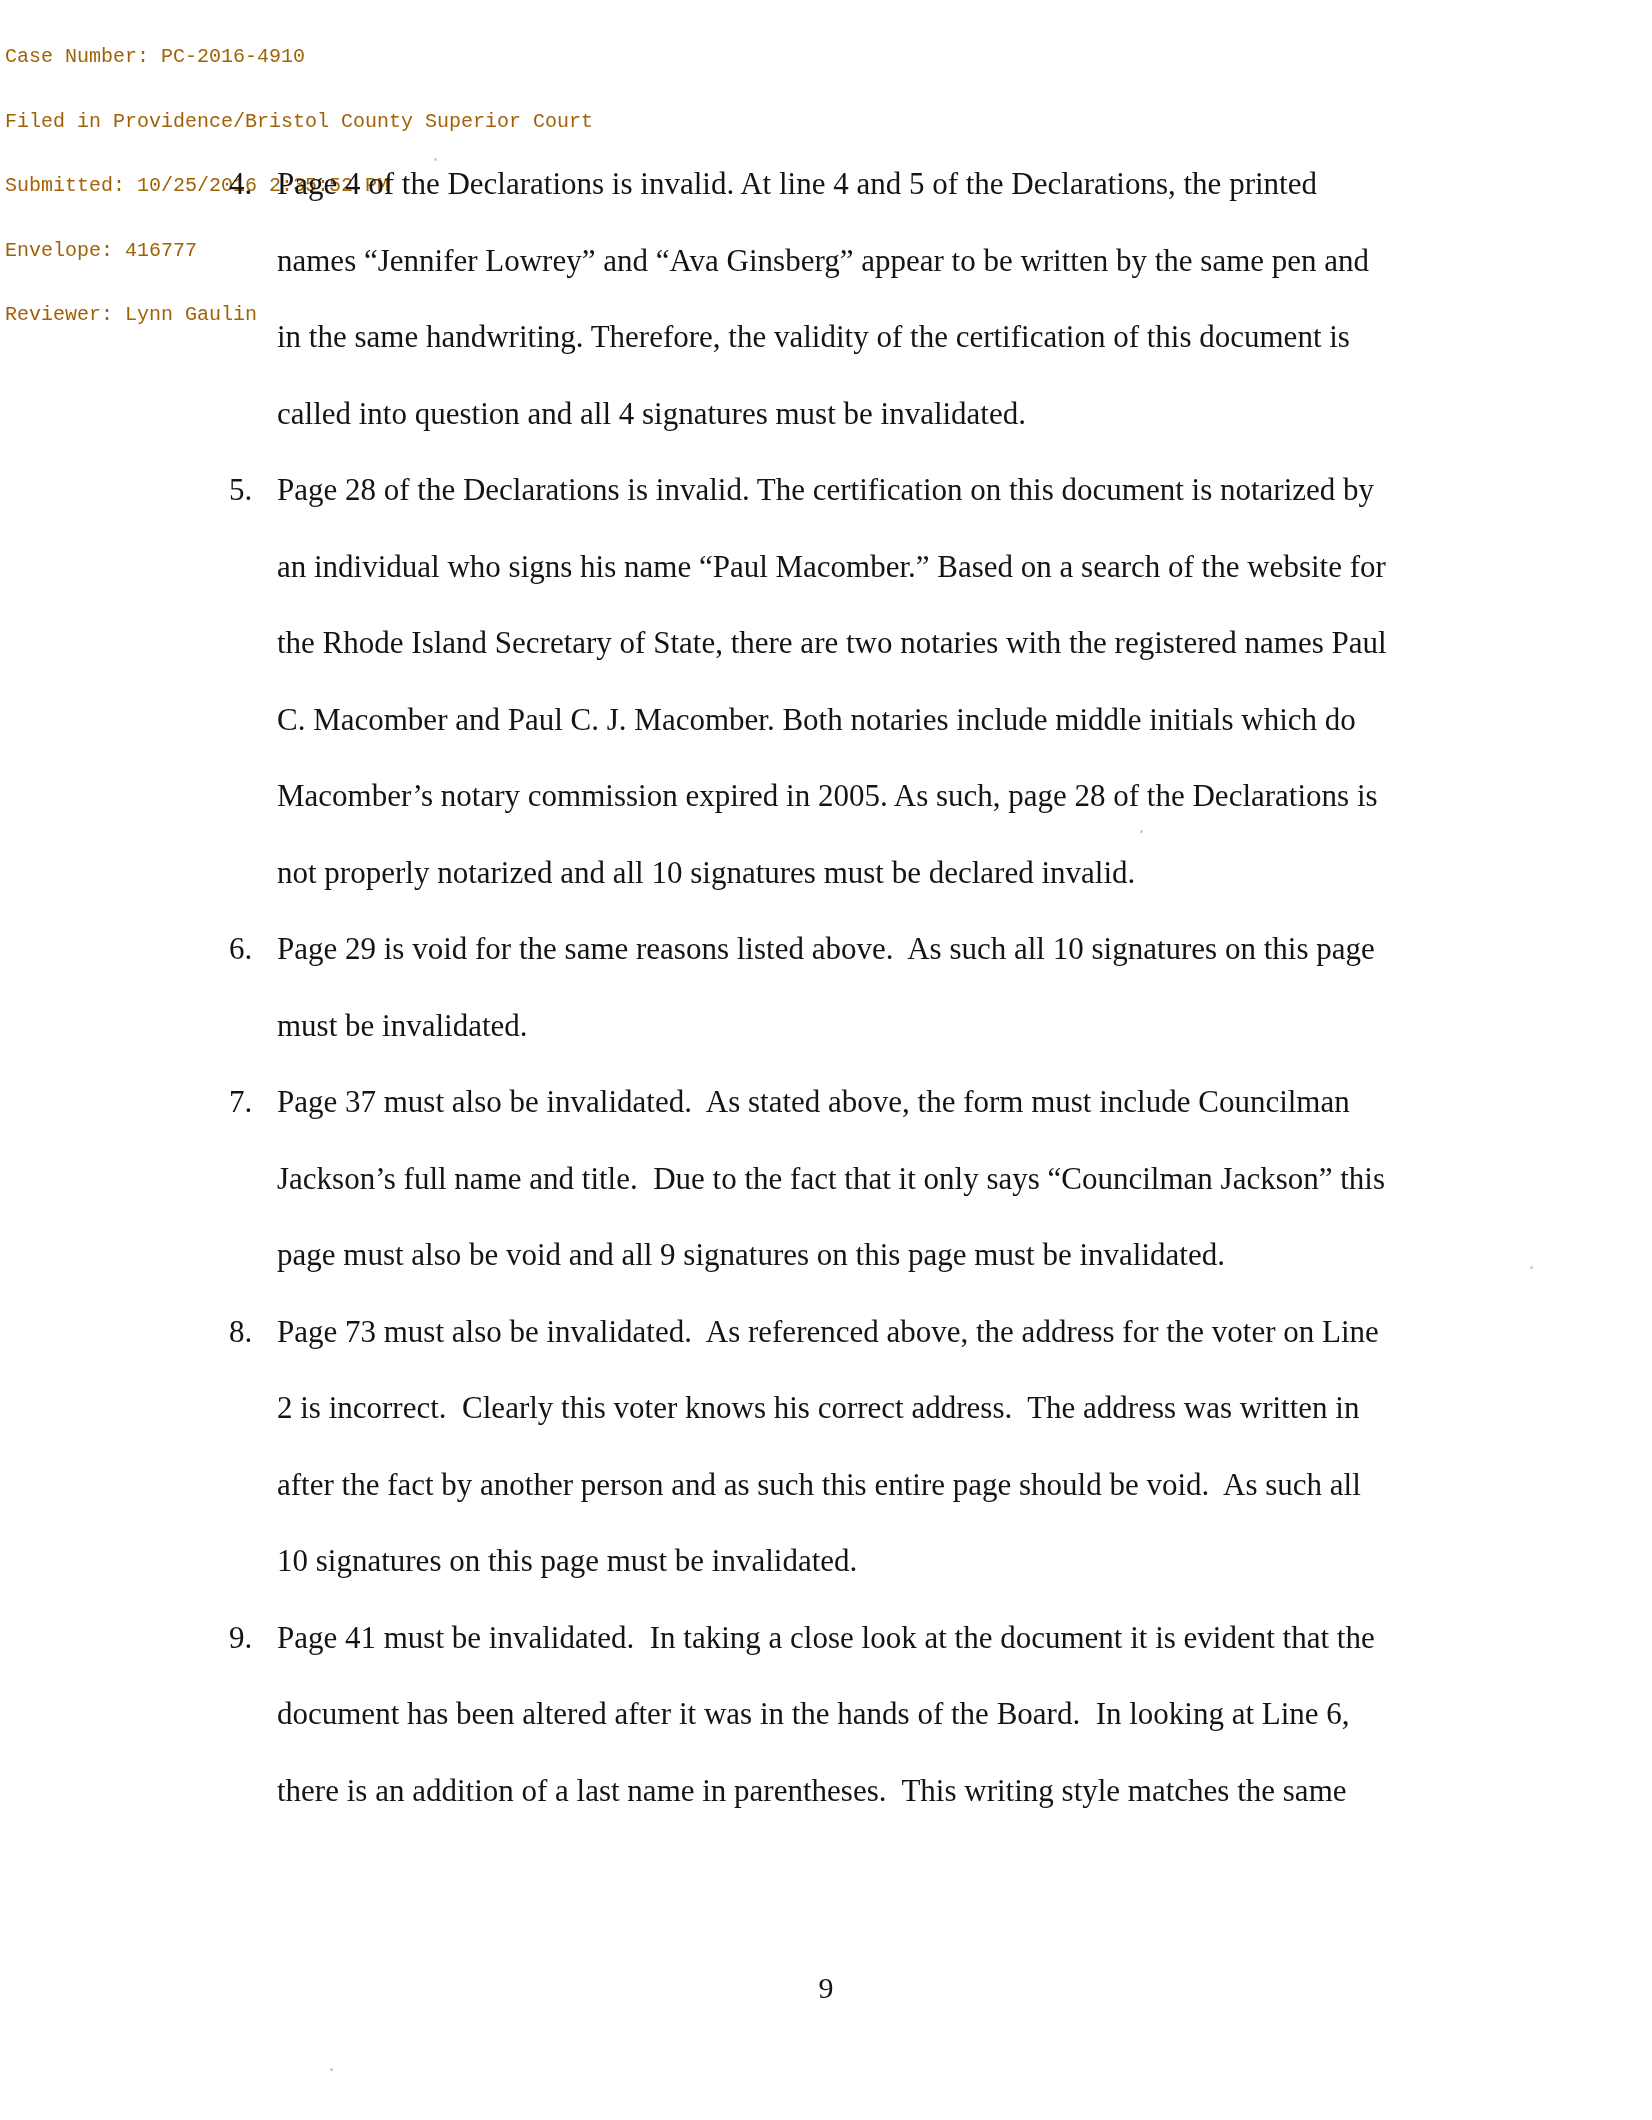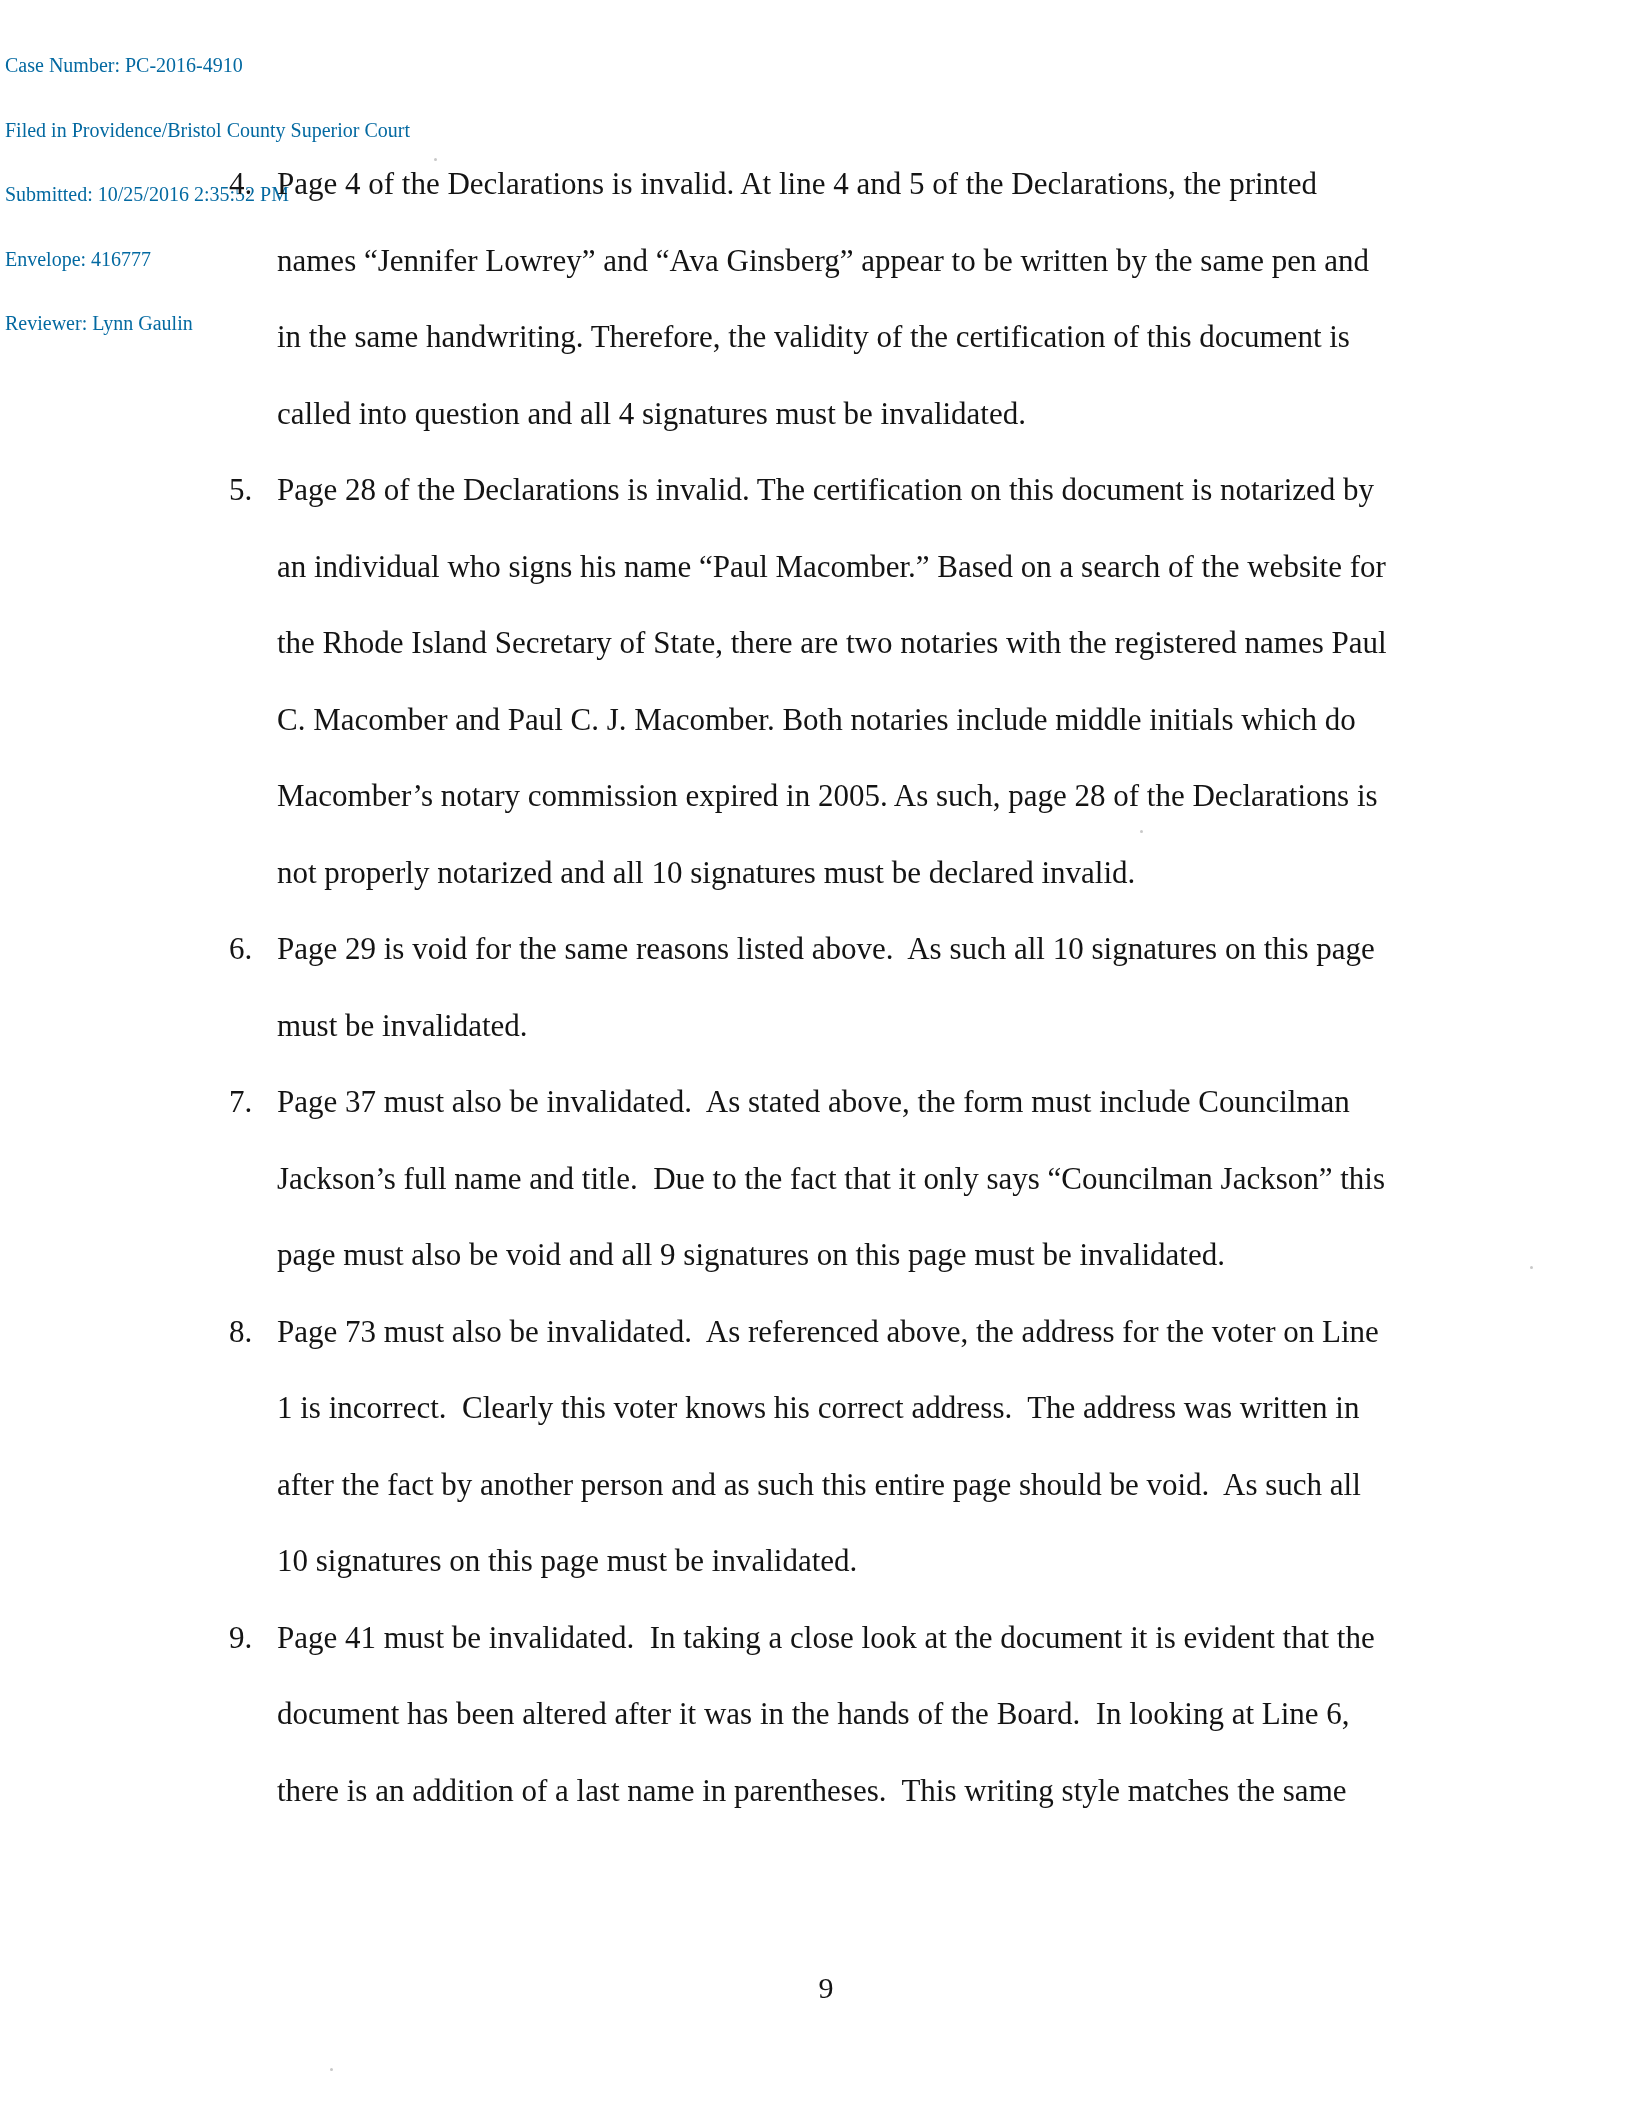--- a/index.html
+++ b/index.html
@@ -11,25 +11,25 @@
     position: relative;
     width: 1652px;
     height: 2120px;
     background: #ffffff;
     overflow: hidden;
     color: #141414;
   }
   .stamp {
     position: absolute;
     left: 5px;
-    top: 12px;
-    font-family: Liberation Serif, serif;
+    top: 3px;
+    font-family: Liberation Mono, monospace;
     font-size: 20px;
     line-height: 21.5px;
-    color: #0369a1;
+    color: #a16207;
     white-space: pre;
   }
   .doc-body {
     position: absolute;
     left: 277px;
     top: 146px;
     font-family: "Liberation Serif", serif;
     font-size: 31px;
     line-height: 76.5px;
     color: #141414;
@@ -108,21 +108,21 @@
     <div class="para">
       <span class="num">7.</span>
       <div class="line">Page 37 must also be invalidated.  As stated above, the form must include Councilman</div>
       <div class="line">Jackson’s full name and title.  Due to the fact that it only says “Councilman Jackson” this</div>
       <div class="line">page must also be void and all 9 signatures on this page must be invalidated.</div>
     </div>
 
     <div class="para">
       <span class="num">8.</span>
       <div class="line">Page 73 must also be invalidated.  As referenced above, the address for the voter on Line</div>
-      <div class="line">1 is incorrect.  Clearly this voter knows his correct address.  The address was written in</div>
+      <div class="line">2 is incorrect.  Clearly this voter knows his correct address.  The address was written in</div>
       <div class="line">after the fact by another person and as such this entire page should be void.  As such all</div>
       <div class="line">10 signatures on this page must be invalidated.</div>
     </div>
 
     <div class="para">
       <span class="num">9.</span>
       <div class="line">Page 41 must be invalidated.  In taking a close look at the document it is evident that the</div>
       <div class="line">document has been altered after it was in the hands of the Board.  In looking at Line 6,</div>
       <div class="line">there is an addition of a last name in parentheses.  This writing style matches the same</div>
     </div>

